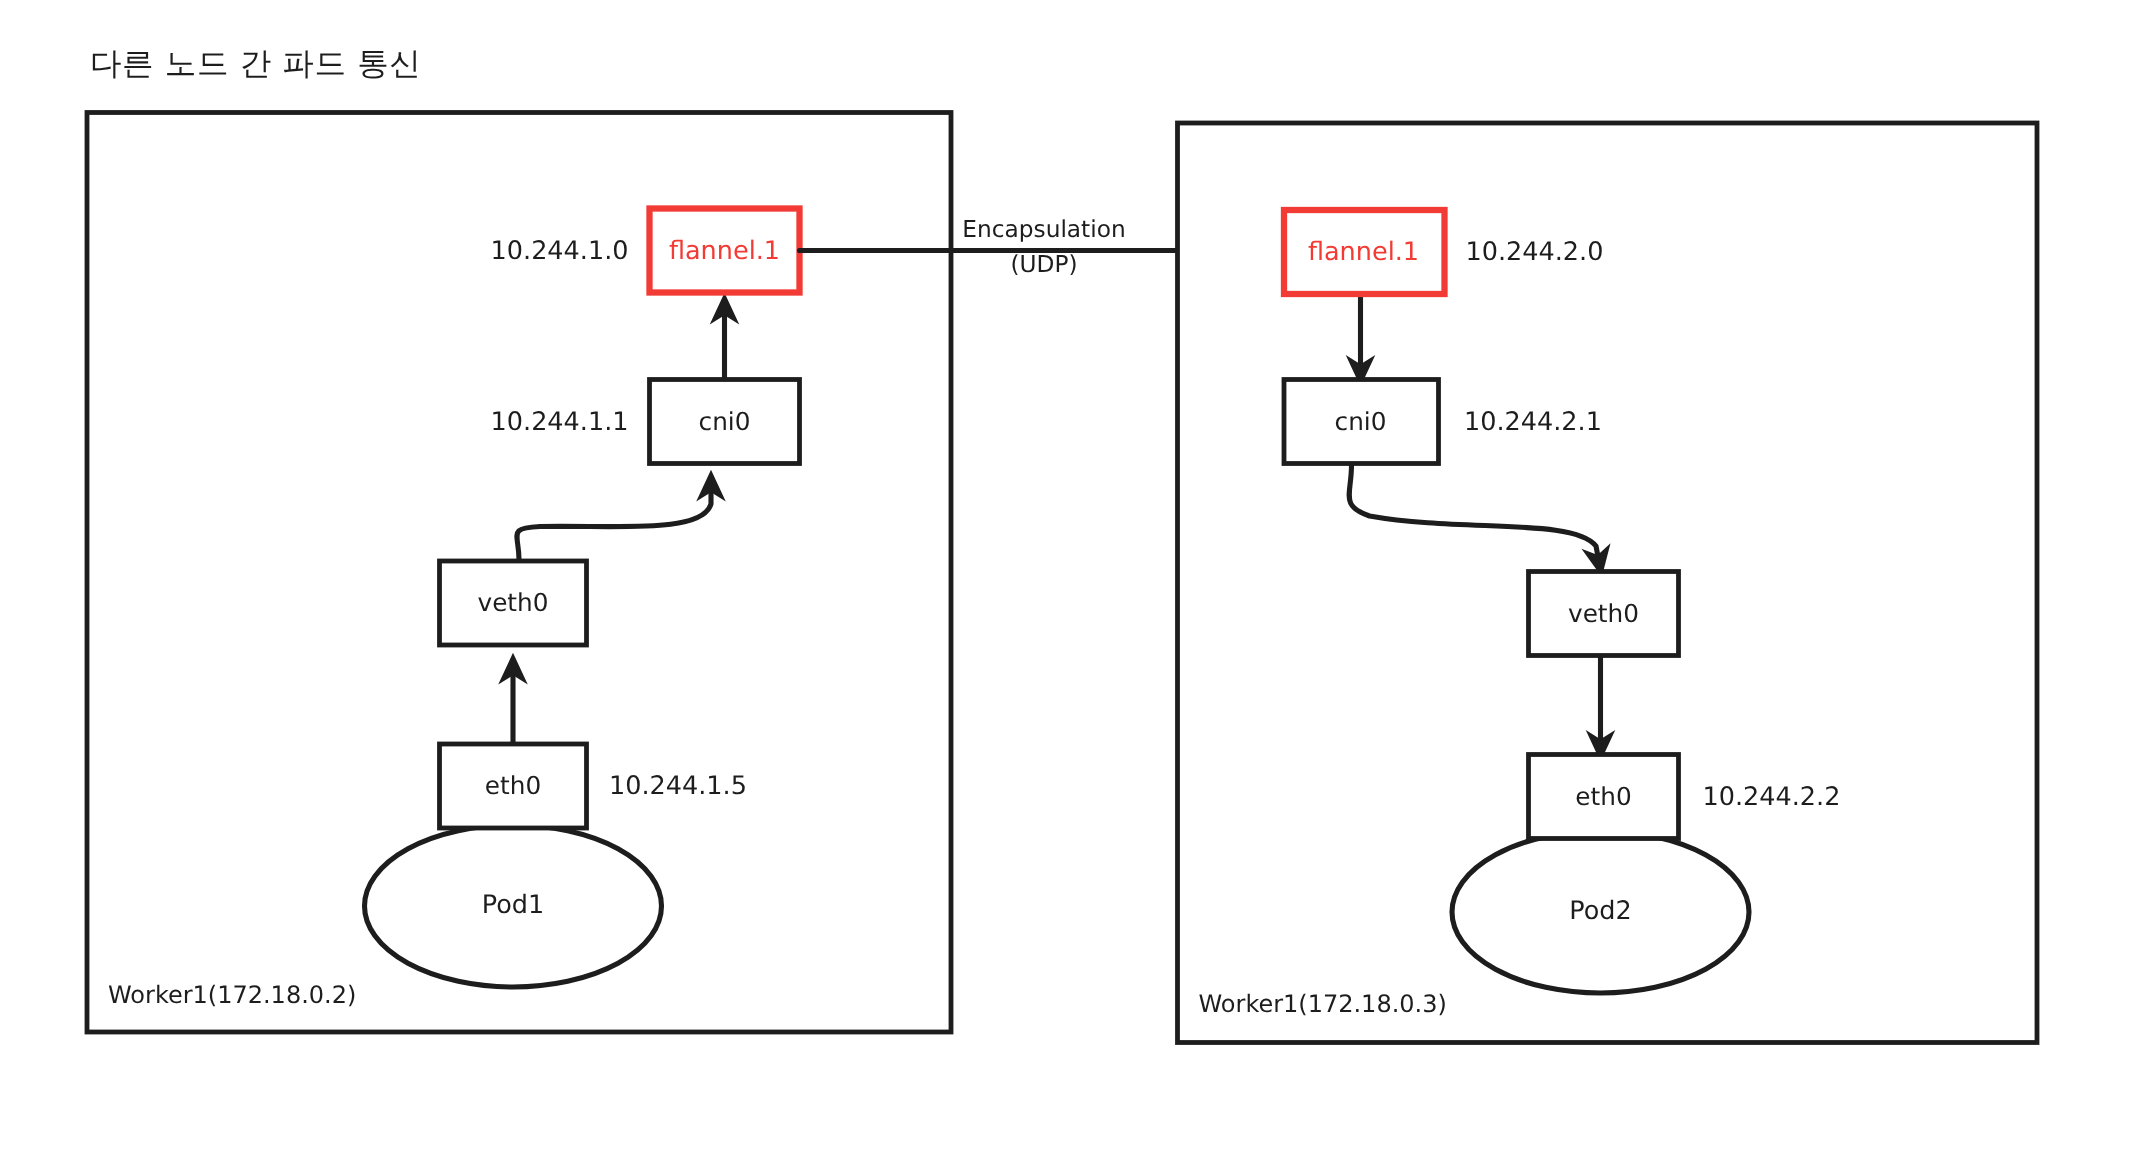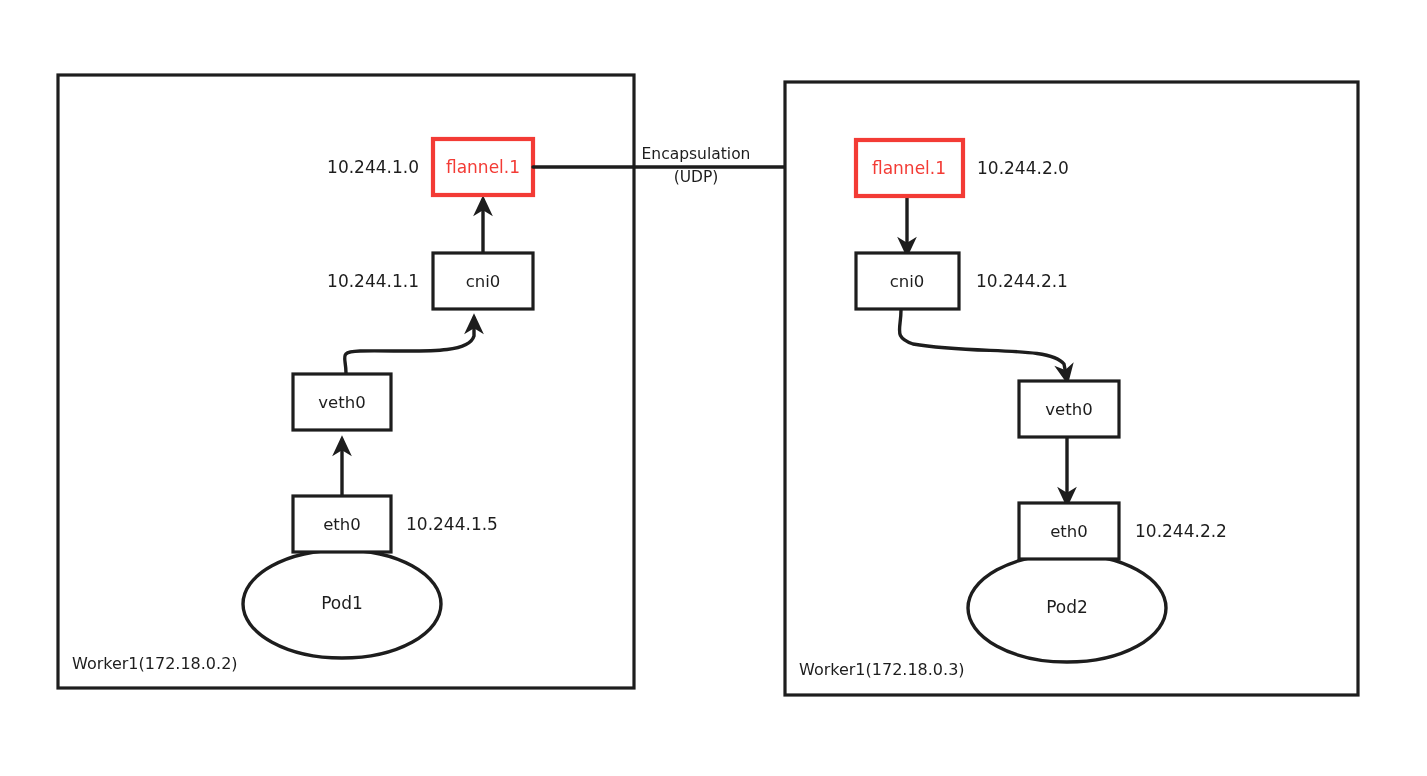--- a/index.html
+++ b/index.html
@@ -98,20 +98,21 @@
     font-size: 15.5px;
     text-anchor: middle;
     dominant-baseline: middle;
   }
 </style>
 </head>
 <body>
 
 <div id="canvas">
 
+  <div class="page-title">다른 노드 간 파드 통신</div>
 
   <svg id="diagram" viewBox="0 0 1427 776">
     <defs>
       <marker id="arrowhead" markerWidth="9" markerHeight="9" refX="5.2" refY="3.2" orient="auto" markerUnits="strokeWidth">
         <path d="M0.4,0.3 L6.6,3.2 L0.4,6.1 L2.2,3.2 Z" fill="#1d1d1d"></path>
       </marker>
     </defs>
 
     <g>
       <rect class="node-frame" x="58" y="75" width="576" height="613"></rect>

